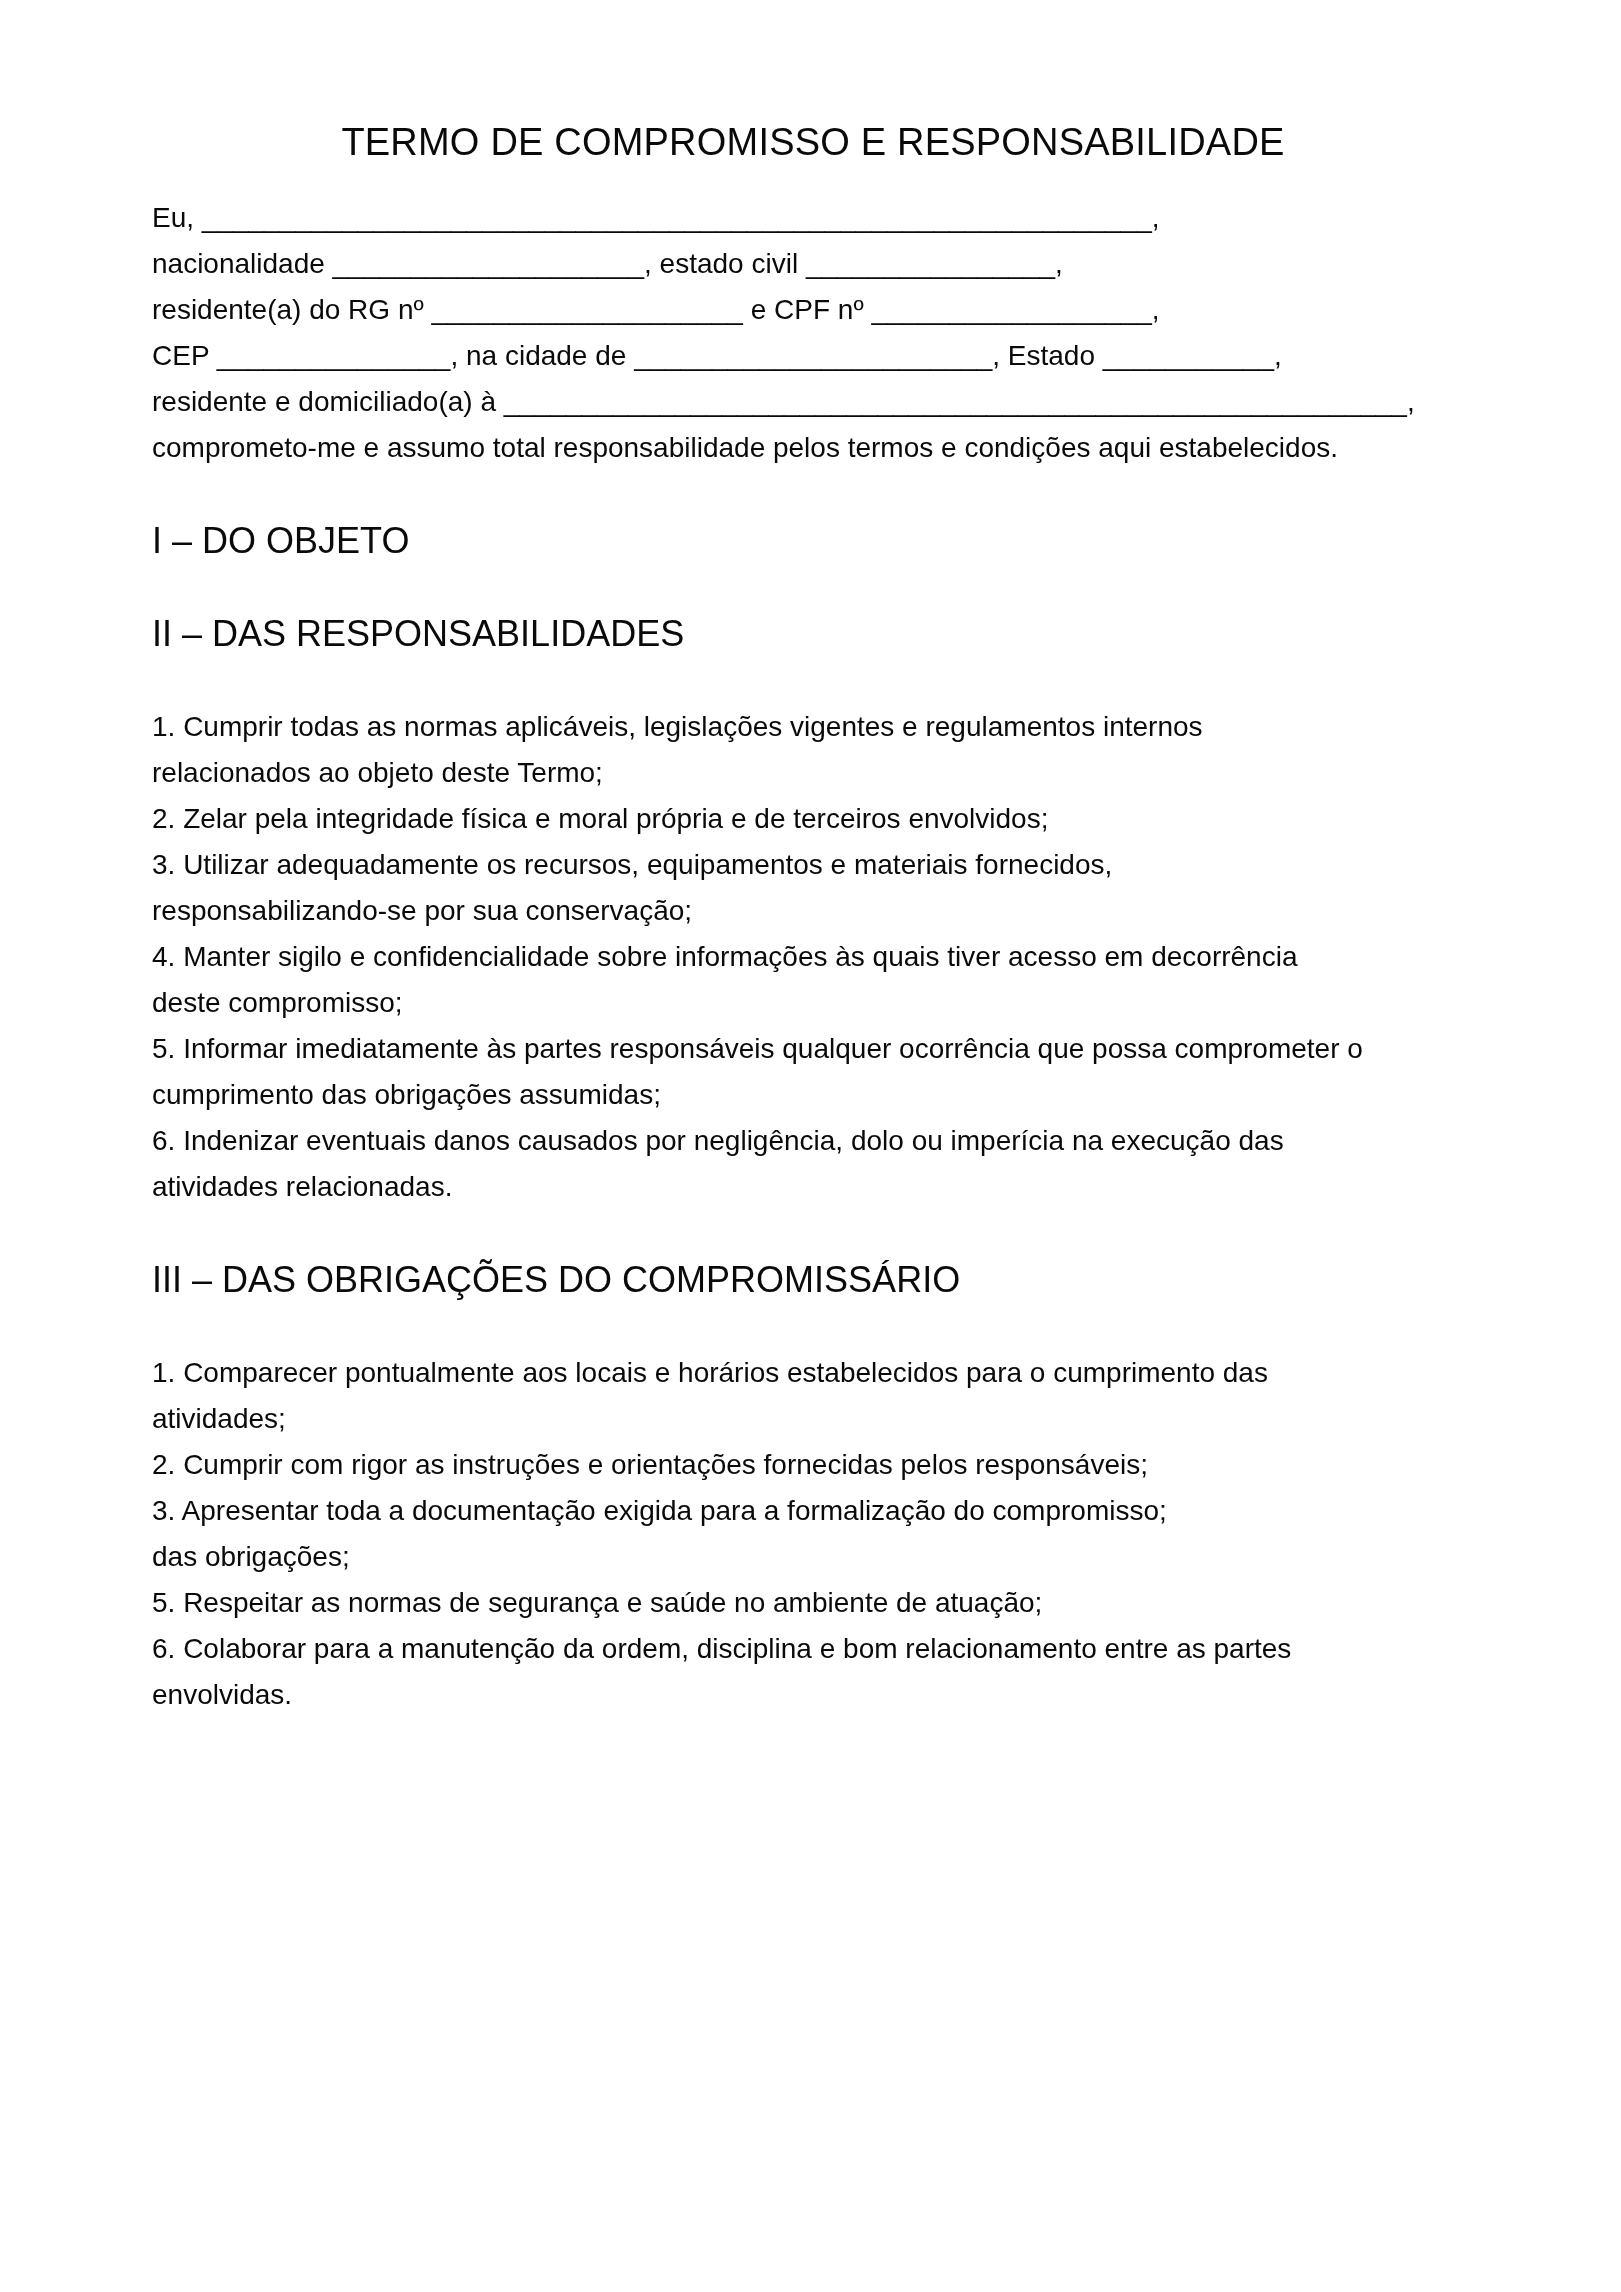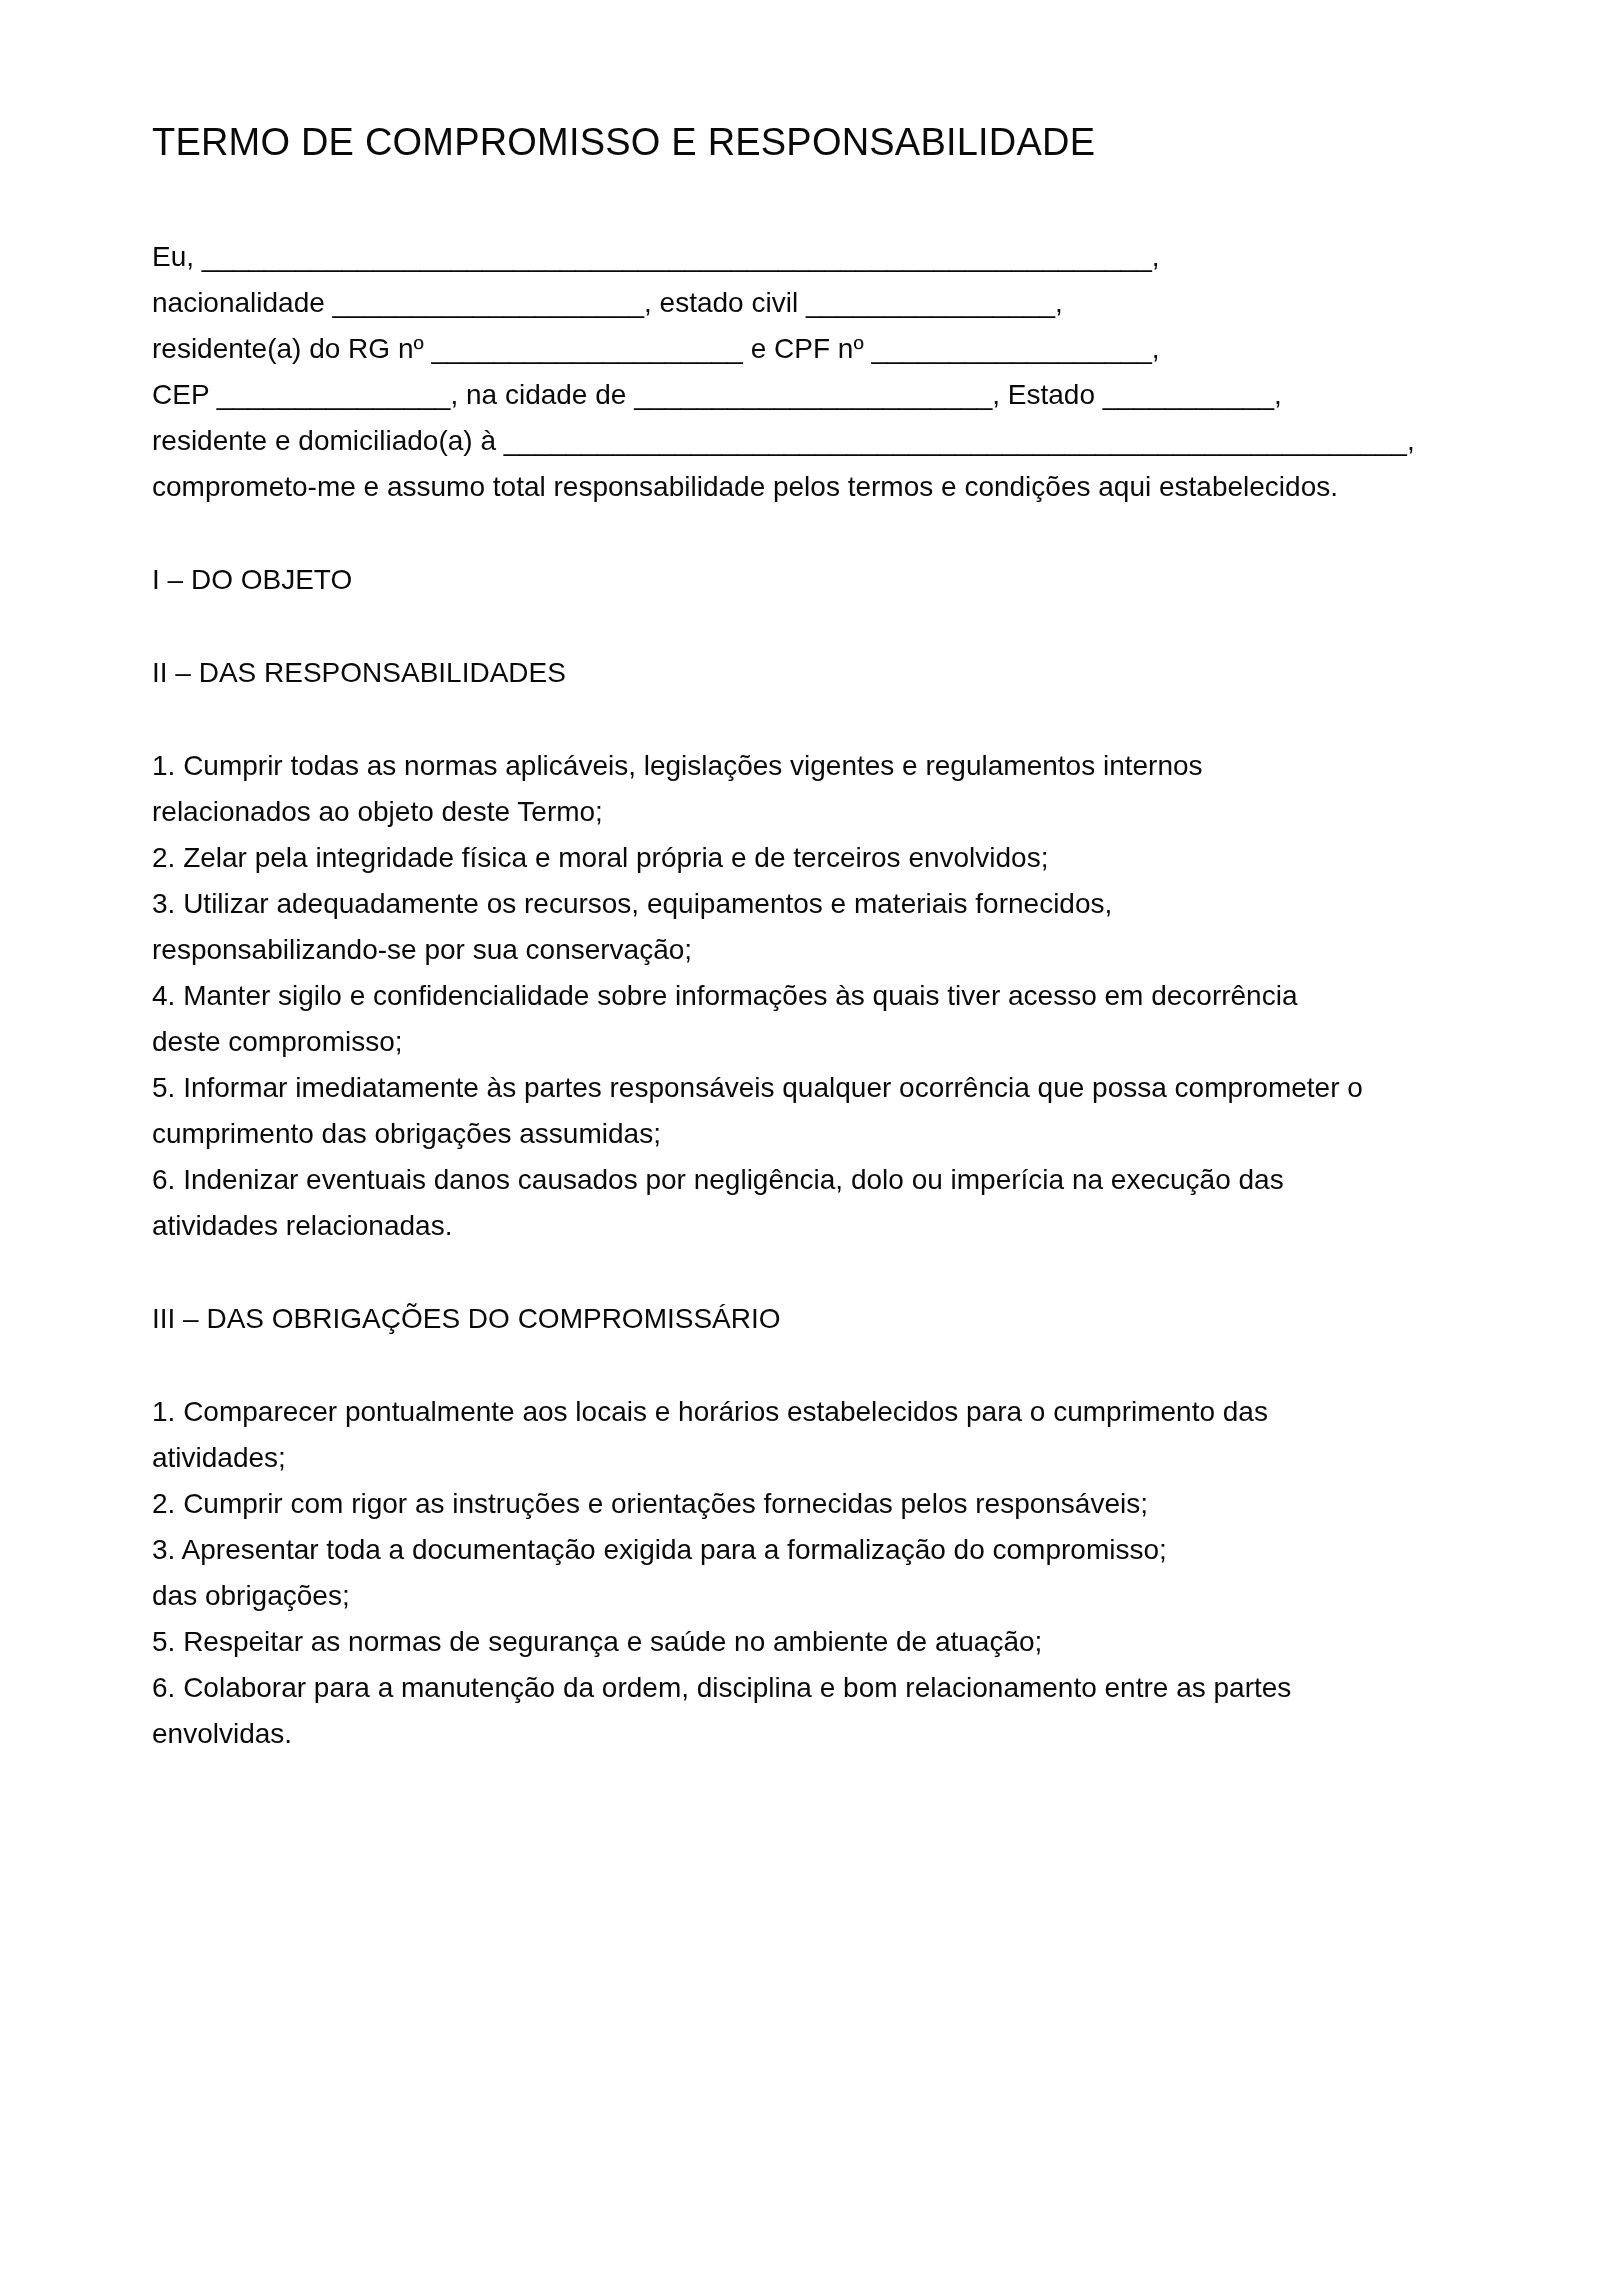--- a/index.html
+++ b/index.html
@@ -14,27 +14,28 @@
     font-family: "Liberation Sans", "DejaVu Sans", sans-serif;
     font-size: 28px;
     line-height: 46px;
     color: #0a0a0a;
     overflow: hidden;
   }
   .doc-title {
     font-size: 38px;
     font-weight: 400;
     line-height: 46px;
-    margin: 0 0 69px 0;
+    text-align: center;
+    margin: 0 0 30px 0;
     white-space: nowrap;
     letter-spacing: 0.2px;
   }
   .para { margin: 0 0 47px 0; }
   .sec-heading {
-    font-size: 28px;
+    font-size: 36px;
     font-weight: 400;
     line-height: 46px;
     margin: 0 0 47px 0;
     white-space: nowrap;
   }
   .line { white-space: nowrap; }
 </style>
 </head>
 <body>
 

